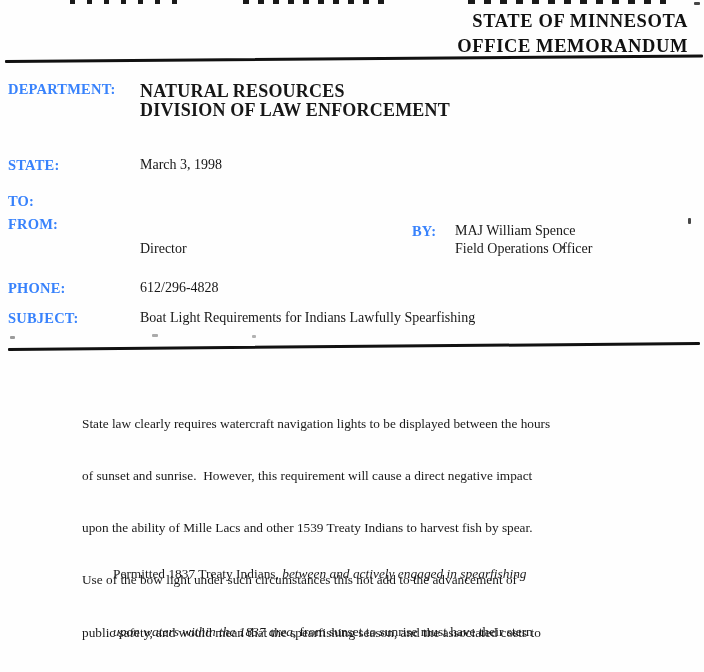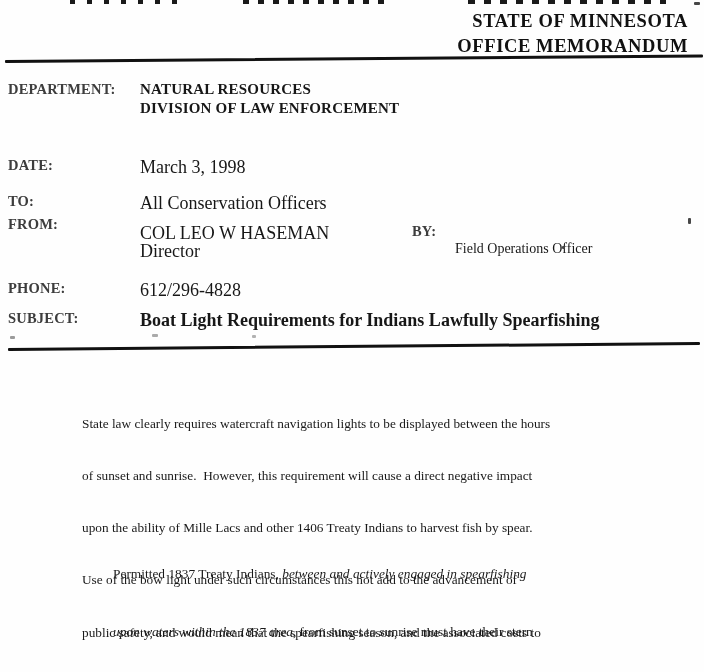--- a/index.html
+++ b/index.html
@@ -22,24 +22,24 @@
   .art3 { left:468px; width:198px; background:repeating-linear-gradient(90deg,#1f1f1f 0 7px, transparent 7px 16px); }
 
   .hdr { right:16px; text-align:right; font-weight:bold; font-size:18.5px; letter-spacing:0.6px; color:#161616; }
   .hdr1 { top:11px; }
   .hdr2 { top:36px; }
 
   .rule { position:absolute; background:#161616; border-radius:1px; }
   .rule1 { left:5px;  top:60px;  width:698px; height:3px;   transform:rotate(-0.45deg); transform-origin:left center; }
   .rule2 { left:8px;  top:348px; width:692px; height:2.6px; transform:rotate(-0.5deg);  transform-origin:left center; }
 
-  .lbl { left:8px; font-weight:bold; font-size:14.5px; letter-spacing:0.2px; color:#404040; }
-  .val { left:140px; font-size:18px; }
-  .val-caps { font-weight:bold; font-size:15px; letter-spacing:0.2px; }
-  .bold { font-weight:bold; }
+  .lbl { left:8px; font-weight:bold; font-size:14.5px; letter-spacing:0.2px; color:#3b82f6; }
+  .val { left:140px; font-size:14px; }
+  .val-caps { font-weight:bold; font-size:18px; letter-spacing:0.2px; }
+  .bold { font-weight:normal; }
 
   .bodytext { font-size:13.3px; color:#1e1e1e; }
   .para1   { left:82px;  top:380px; line-height:17.4px; }
   .policy  { left:113px; top:526px; line-height:19.2px; font-size:13.4px; }
   .closing { left:60px;  top:630px; line-height:22px;   font-size:13.4px; }
   .line { white-space:pre; }
   .ital { font-style:italic; }
 
   .speck { position:absolute; background:#4a4a4a; border-radius:1px; }
 </style>
@@ -54,45 +54,44 @@
     <div class="artifact art3"></div>
 
     <div class="abs hdr hdr1">STATE OF MINNESOTA</div>
     <div class="abs hdr hdr2">OFFICE MEMORANDUM</div>
     <div class="rule rule1"></div>
 
     <div class="abs lbl" style="top:81px">DEPARTMENT:</div>
     <div class="abs val val-caps" style="top:81px">NATURAL RESOURCES</div>
     <div class="abs val val-caps" style="top:100px">DIVISION OF LAW ENFORCEMENT</div>
 
-    <div class="abs lbl" style="top:157px">DATE:</div>
+    <div class="abs lbl" style="top:157px">STATE:</div>
     <div class="abs val" style="top:157px">March 3, 1998</div>
 
     <div class="abs lbl" style="top:193px">TO:</div>
-    <div class="abs val" style="top:193px">All Conservation Officers</div>
 
     <div class="abs lbl" style="top:216px">FROM:</div>
-    <div class="abs val" style="top:223px">COL LEO W HASEMAN</div>
     <div class="abs val" style="top:241px">Director</div>
 
     <div class="abs lbl" style="left:412px; top:223px">BY:</div>
+    <div class="abs" style="left:455px; top:223px; font-size:14px">MAJ William Spence</div>
     <div class="abs" style="left:455px; top:241px; font-size:14px">Field Operations Officer</div>
 
     <div class="abs lbl" style="top:280px">PHONE:</div>
     <div class="abs val" style="top:280px">612/296-4828</div>
 
     <div class="abs lbl" style="top:310px">SUBJECT:</div>
     <div class="abs val bold" style="top:310px">Boat Light Requirements for Indians Lawfully Spearfishing</div>
 
     <div class="rule rule2"></div>
 
     <div class="abs bodytext para1">
       <div class="line">State law clearly requires watercraft navigation lights to be displayed between the hours</div>
       <div class="line">of sunset and sunrise.  However, this requirement will cause a direct negative impact</div>
-      <div class="line">upon the ability of Mille Lacs and other 1406 Treaty Indians to harvest fish by spear.</div>
+      <div class="line">upon the ability of Mille Lacs and other 1539 Treaty Indians to harvest fish by spear.</div>
       <div class="line">Use of the bow light under such circumstances this not add to the advancement of</div>
       <div class="line">public safety, and would mean that the spearfishing season, and the associated costs to</div>
       
       
     </div>
 
     <div class="abs bodytext policy">
       <div class="line"><span>Permitted 1837 Treaty Indians, </span><span class="ital">between and actively engaged in spearfishing</span></div>
       <div class="line"><span class="ital">upon waters within the 1837 area,</span><span> from sunset to sunrise must have their stern</span></div>
       

